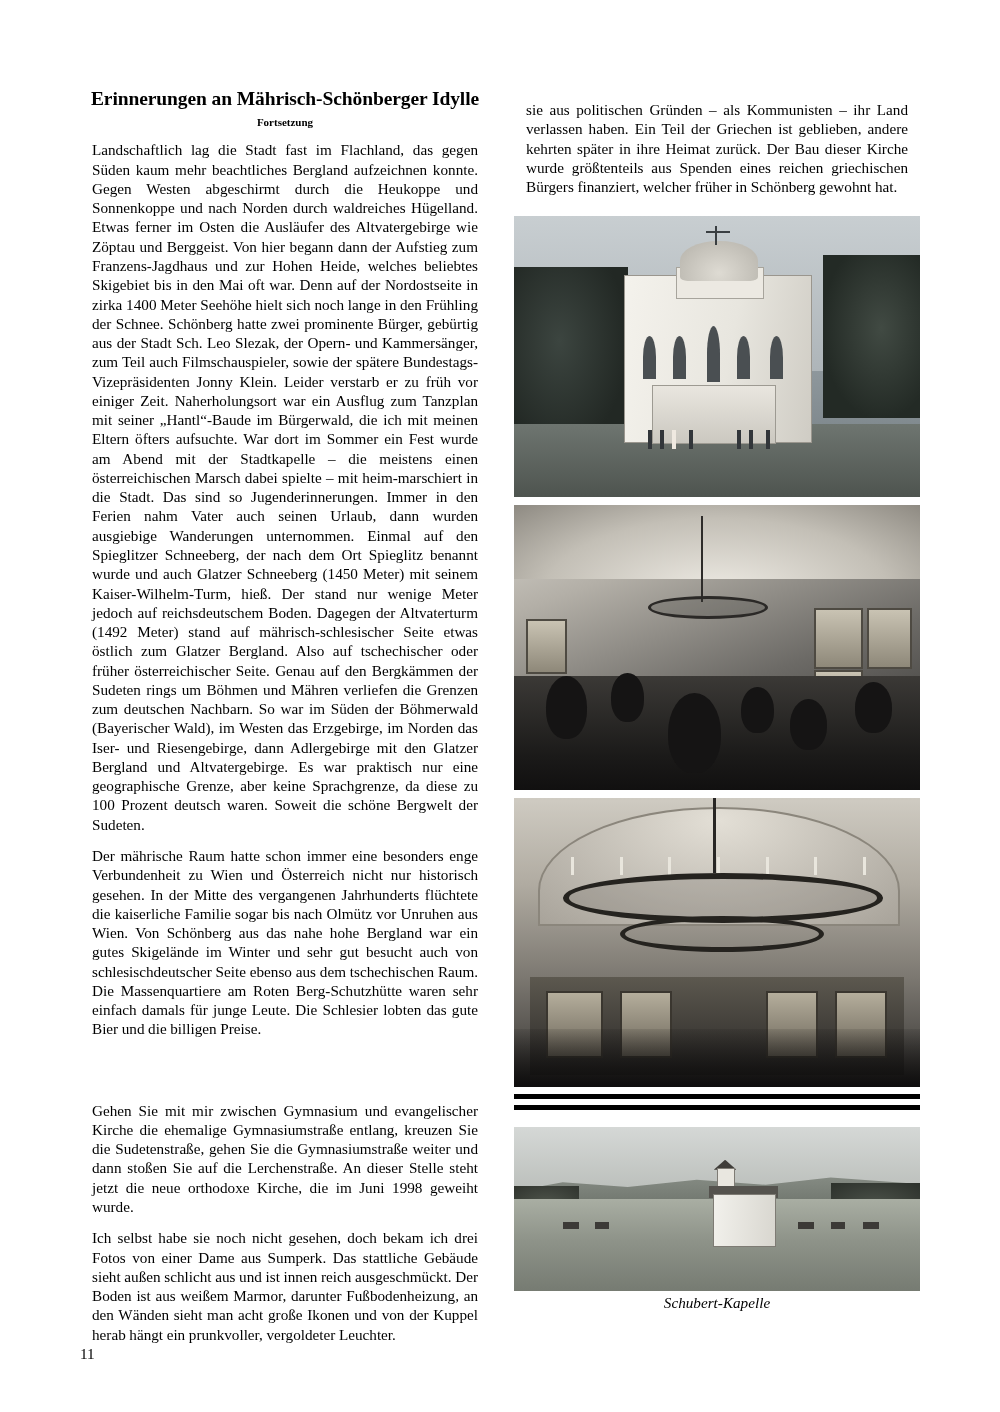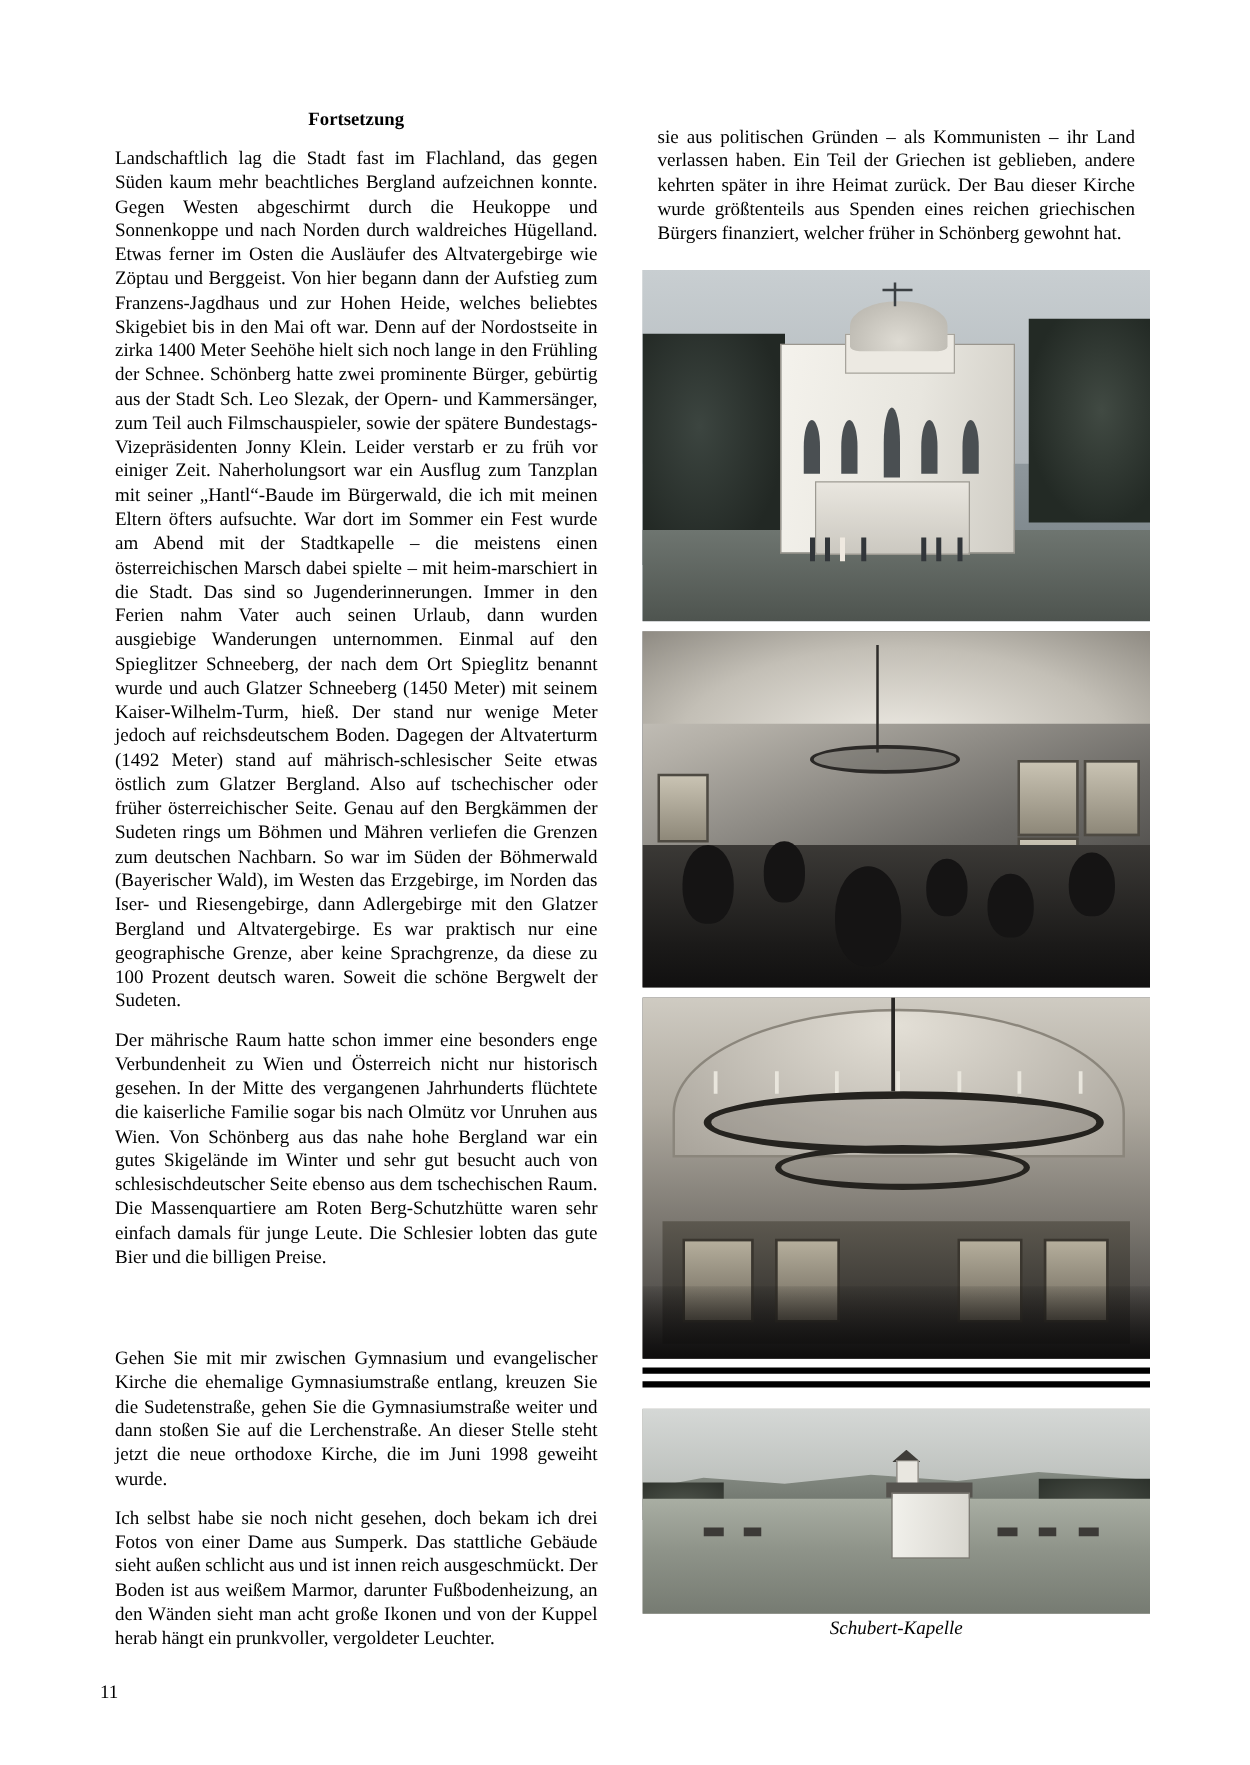--- a/index.html
+++ b/index.html
@@ -35,21 +35,21 @@
   }
   h1.article-title {
     font-size: 19.5px;
     font-weight: bold;
     text-align: center;
     margin: 0 0 6px 0;
     letter-spacing: -0.1px;
     line-height: 1.15;
   }
   .subtitle {
-    font-size: 15px;
+    font-size: 11px;
     font-weight: bold;
     text-align: center;
     margin: 0 0 6px 0;
   }
   p.body-text {
     font-size: 15.2px;
     line-height: 1.268;
     text-align: justify;
     margin: 12px;
     hyphens: manual;
@@ -289,20 +289,21 @@
     top: 1345px;
     font-size: 15.2px;
   }
 </style>
 </head>
 <body>
 
 <div class="page">
 
   <div class="col-left">
+    <h1 class="article-title">Erinnerungen an Mährisch-Schönberger Idylle</h1>
     <div class="subtitle">Fortsetzung</div>
     <p class="body-text">Landschaftlich lag die Stadt fast im Flachland, das gegen Süden kaum mehr beachtliches Bergland aufzeichnen konnte. Gegen Westen abgeschirmt durch die Heukoppe und Sonnenkoppe und nach Norden durch waldreiches Hügelland. Etwas ferner im Osten die Ausläufer des Altvatergebirge wie Zöptau und Berggeist. Von hier begann dann der Aufstieg zum Franzens-Jagdhaus und zur Hohen Heide, welches beliebtes Skigebiet bis in den Mai oft war. Denn auf der Nordostseite in zirka 1400 Meter Seehöhe hielt sich noch lange in den Frühling der Schnee. Schönberg hatte zwei prominente Bürger, gebürtig aus der Stadt Sch. Leo Slezak, der Opern- und Kammersänger, zum Teil auch Filmschauspieler, sowie der spätere Bundestags-Vizepräsidenten Jonny Klein. Leider verstarb er zu früh vor einiger Zeit. Naherholungsort war ein Ausflug zum Tanzplan mit seiner „Hantl“-Baude im Bürgerwald, die ich mit meinen Eltern öfters aufsuchte. War dort im Sommer ein Fest wurde am Abend mit der Stadtkapelle – die meistens einen österreichischen Marsch dabei spielte – mit heim-marschiert in die Stadt. Das sind so Jugenderinnerungen. Immer in den Ferien nahm Vater auch seinen Urlaub, dann wurden ausgiebige Wanderungen unternommen. Einmal auf den Spieglitzer Schneeberg, der nach dem Ort Spieglitz benannt wurde und auch Glatzer Schneeberg (1450 Meter) mit seinem Kaiser-Wilhelm-Turm, hieß. Der stand nur wenige Meter jedoch auf reichsdeutschem Boden. Dagegen der Altvaterturm (1492 Meter) stand auf mährisch-schlesischer Seite etwas östlich zum Glatzer Bergland. Also auf tschechischer oder früher österreichischer Seite. Genau auf den Bergkämmen der Sudeten rings um Böhmen und Mähren verliefen die Grenzen zum deutschen Nachbarn. So war im Süden der Böhmerwald (Bayerischer Wald), im Westen das Erzgebirge, im Norden das Iser- und Riesengebirge, dann Adlergebirge mit den Glatzer Bergland und Altvatergebirge. Es war praktisch nur eine geographische Grenze, aber keine Sprachgrenze, da diese zu 100 Prozent deutsch waren. Soweit die schöne Bergwelt der Sudeten.</p>
     <p class="body-text">Der mährische Raum hatte schon immer eine besonders enge Verbundenheit zu Wien und Österreich nicht nur historisch gesehen. In der Mitte des vergangenen Jahrhunderts flüchtete die kaiserliche Familie sogar bis nach Olmütz vor Unruhen aus Wien. Von Schönberg aus das nahe hohe Bergland war ein gutes Skigelände im Winter und sehr gut besucht auch von schlesischdeutscher Seite ebenso aus dem tschechischen Raum. Die Massenquartiere am Roten Berg-Schutzhütte waren sehr einfach damals für junge Leute. Die Schlesier lobten das gute Bier und die billigen Preise.</p>
 
     <div class="spacer-big"></div>
 
     <p class="body-text">Gehen Sie mit mir zwischen Gymnasium und evangelischer Kirche die ehemalige Gymnasiumstraße entlang, kreuzen Sie die Sudetenstraße, gehen Sie die Gymnasiumstraße weiter und dann stoßen Sie auf die Lerchenstraße. An dieser Stelle steht jetzt die neue orthodoxe Kirche, die im Juni 1998 geweiht wurde.</p>
     <p class="body-text">Ich selbst habe sie noch nicht gesehen, doch bekam ich drei Fotos von einer Dame aus Sumperk. Das stattliche Gebäude sieht außen schlicht aus und ist innen reich ausgeschmückt. Der Boden ist aus weißem Marmor, darunter Fußbodenheizung, an den Wänden sieht man acht große Ikonen und von der Kuppel herab hängt ein prunkvoller, vergoldeter Leuchter.</p>
   </div>
 

